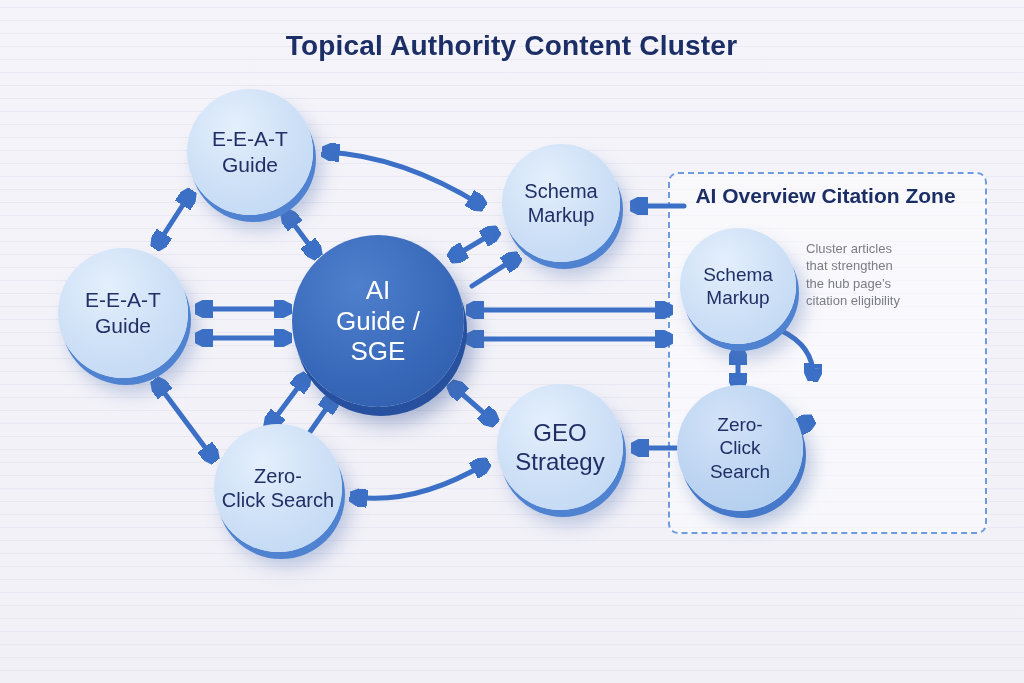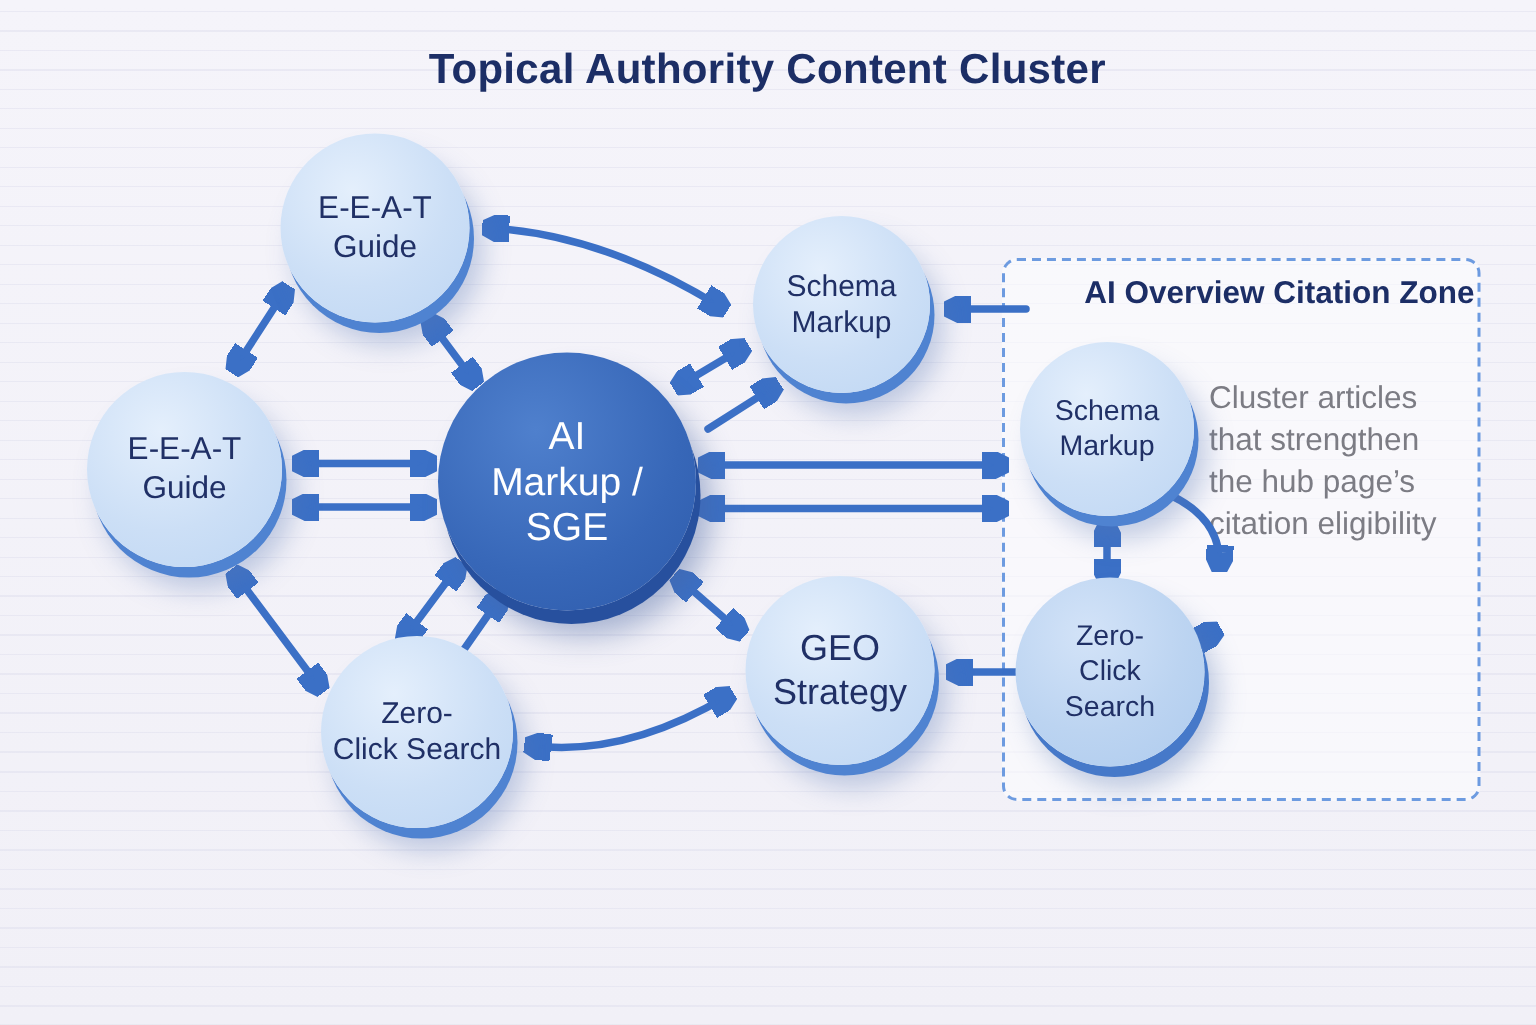--- a/index.html
+++ b/index.html
@@ -43,26 +43,26 @@
   .n-geo        {left:497px;top:384px;width:126px;height:126px;font-size:24px;}
   .n-zone-schema{left:680px;top:228px;width:116px;height:116px;font-size:19px;}
   .n-zone-zero  {left:677px;top:385px;width:126px;height:126px;font-size:19px;}
   .n-keyword    {left:817px;top:362px;width:126px;height:126px;font-size:19px;}
   .zone{
     position:absolute;left:668px;top:172px;width:315px;height:358px;
     border:2px dashed #6d9be0;border-radius:10px;
     background:rgba(253,253,255,0.55);z-index:1;
   }
   .zone-title{
-    position:absolute;left:668px;top:184px;width:315px;text-align:right;
+    position:absolute;left:668px;top:184px;width:315px;text-align:center;
     font-size:21px;font-weight:700;color:#1c2e66;z-index:2;
   }
   .zone-note{
-    position:absolute;left:806px;top:252px;width:170px;
-    font-size:21px;color:#7c7c84;line-height:1.34;white-space:pre-line;z-index:2;
+    position:absolute;left:806px;top:240px;width:170px;
+    font-size:13px;color:#7c7c84;line-height:1.34;white-space:pre-line;z-index:2;
   }
   svg.arrows{position:absolute;left:0;top:0;z-index:2;}
   svg.arrows path, svg.arrows line{stroke:#3b70c6;stroke-width:5;fill:none;stroke-linecap:round;}
 </style>
 </head>
 <body>
 
 <div class="page">
 
   <div class="title">Topical Authority Content Cluster</div>
@@ -101,21 +101,21 @@
     <line x1="678" y1="448" x2="635" y2="448" marker-end="url(#ah)"></line>
   </svg>
 
   <div class="node light n-eeat-top">E-E-A-T
 Guide</div>
   <div class="node light n-eeat-left">E-E-A-T
 Guide</div>
   <div class="node light n-zero-click">Zero-
 Click Search</div>
   <div class="node dark n-center">AI
-Markup /
+Guide /
 SGE</div>
   <div class="node light n-schema-top">Schema
 Markup</div>
   <div class="node light n-geo">GEO
 Strategy</div>
   <div class="node light n-zone-schema">Schema
 Markup</div>
   <div class="node medium n-zone-zero">Zero-
 Click
 Search</div>

